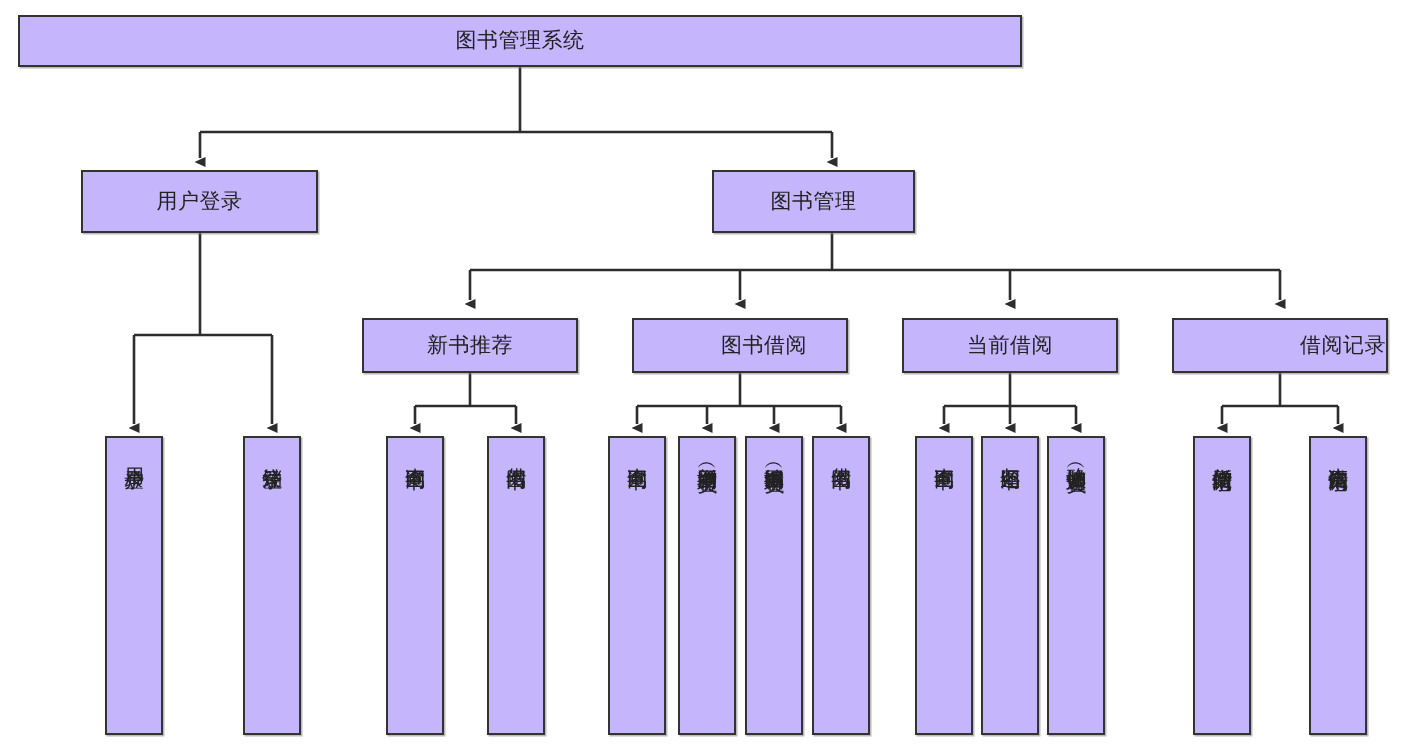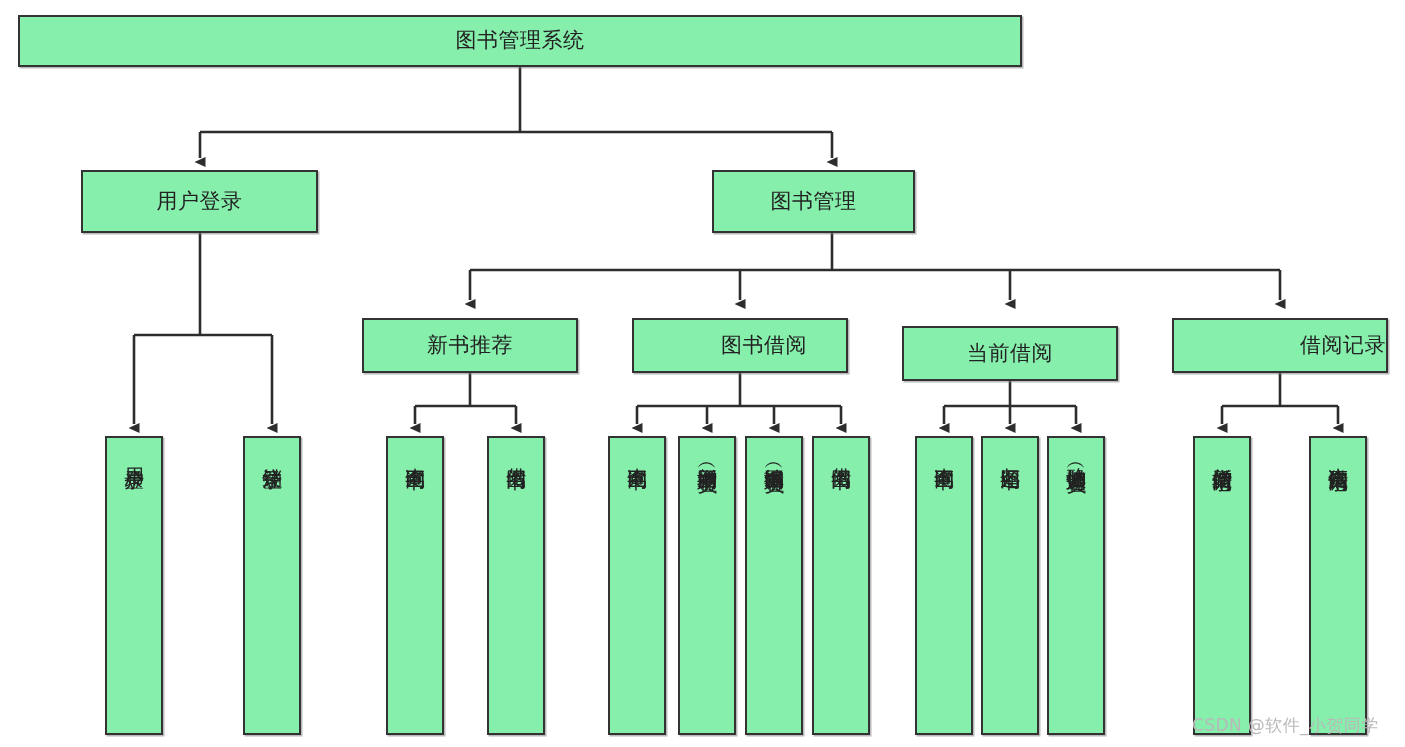--- a/index.html
+++ b/index.html
@@ -21,21 +21,21 @@
     position: absolute;
     left: 0;
     top: 0;
     width: 1405px;
     height: 747px;
     pointer-events: none;
   }
   .node {
     position: absolute;
     box-sizing: border-box;
-    background: #86efac;
+    background: #c4b5fd;
     border: 2px solid #333333;
     box-shadow: 1.5px 1.5px 0 0 rgba(130,130,130,0.55);
     display: flex;
     align-items: center;
     justify-content: center;
     color: #1b1b1b;
   }
   .node-label {
     display: block;
     text-align: center;
@@ -139,21 +139,21 @@
   <div class="node horiz" style="left:712px; top:170px; width:203px; height:63px;">
     <span class="node-label">图书管理</span>
   </div>
 
   <div class="node horiz" style="left:362px; top:318px; width:216px; height:55px;">
     <span class="node-label">新书推荐</span>
   </div>
   <div class="node horiz" style="left:632px; top:318px; width:216px; height:55px;padding-left:48px;">
     <span class="node-label">图书借阅</span>
   </div>
-  <div class="node horiz" style="left:902px; top:326px; width:216px; height:55px;">
+  <div class="node horiz" style="left:902px; top:318px; width:216px; height:55px;">
     <span class="node-label">当前借阅</span>
   </div>
   <div class="node horiz" style="left:1172px; top:318px; width:216px; height:55px;justify-content:flex-end;">
     <span class="node-label">借阅记录</span>
   </div>
 
   <div class="node vert" style="left:105px; top:436px; width:58px; height:299px;">
     <span class="node-label">用户登录</span>
   </div>
   <div class="node vert" style="left:243px; top:436px; width:58px; height:299px;">
@@ -190,15 +190,14 @@
     <span class="node-label">确认归还（管理员）</span>
   </div>
 
   <div class="node vert" style="left:1193px; top:436px; width:58px; height:299px;">
     <span class="node-label">新增借阅记录</span>
   </div>
   <div class="node vert" style="left:1309px; top:436px; width:58px; height:299px;">
     <span class="node-label">查询借阅记录</span>
   </div>
 
-  <div class="watermark">CSDN @软件_小贺同学</div>
 
 </div>
 
 </body></html>

